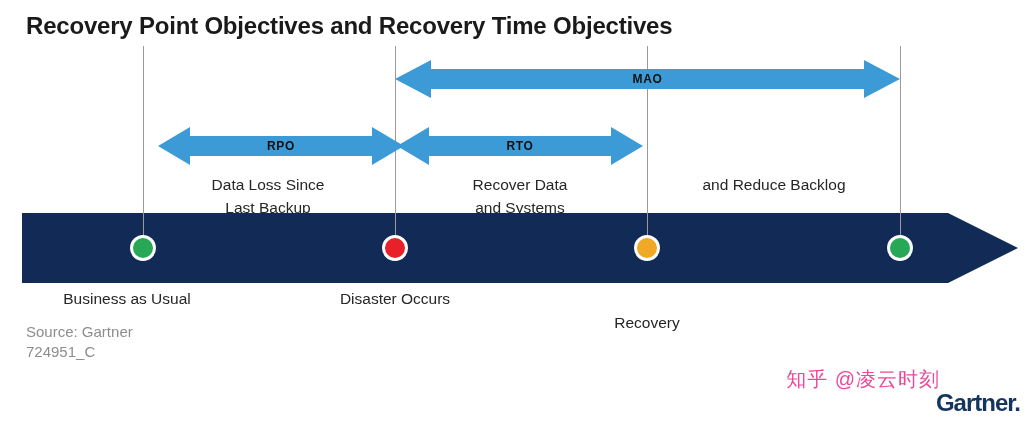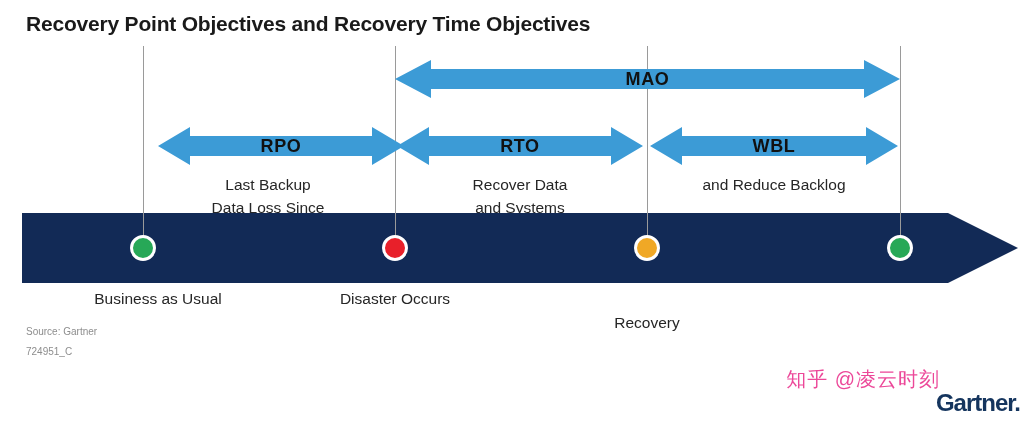--- a/index.html
+++ b/index.html
@@ -9,21 +9,21 @@
     font-family:"Liberation Sans", sans-serif;
     position:relative;
     overflow:hidden;
     color:#222;
   }
   #canvas{position:absolute;inset:0;}
 
   
   .title{
     position:absolute;left:26px;top:12px;
-    font-size:21px;font-weight:bold;
+    font-size:24px;font-weight:bold;
     letter-spacing:-0.2px;
     color:#1a1a1a;
     white-space:nowrap;
   }
 
   
   .gridline{
     position:absolute;
     width:1px;
     background:#9a9a9a;
@@ -32,21 +32,21 @@
 
   
   .arrow{
     position:absolute;
     height:38px;
     display:flex;align-items:center;justify-content:center;
   }
   .arrow svg{position:absolute;left:0;top:0;width:100%;height:100%;}
   .arrow .lbl{
     position:relative;z-index:2;
-    font-size:18px;font-weight:bold;color:#111;
+    font-size:12px;font-weight:bold;color:#111;
     letter-spacing:0.6px;
   }
 
   
   .caption{
     position:absolute;
     text-align:center;
     font-size:15.5px;
     line-height:23px;
     color:#262626;
@@ -78,21 +78,21 @@
   .tick-label{
     position:absolute;top:290px;
     font-size:15.5px;color:#262626;
     transform:translateX(-50%);
     white-space:nowrap;
   }
 
   
   .source{
     position:absolute;left:26px;top:322px;
-    font-size:10px;color:#8d8d8d;line-height:20px;
+    font-size:15px;color:#8d8d8d;line-height:20px;
   }
   .source div{white-space:nowrap;}
 
   
   .watermark{
     position:absolute;right:96px;top:366px;
     font-size:20px;color:#ec4899;
     white-space:nowrap;
     letter-spacing:1px;
   }
@@ -132,30 +132,24 @@
     <span class="lbl">RPO</span>
   </div>
 
   <div class="arrow" style="left:397px;top:127px;width:246px;">
     <svg viewBox="0 0 246 38" preserveAspectRatio="none">
       <polygon points="0,19 32,0 32,9 214,9 214,0 246,19 214,38 214,29 32,29 32,38" fill="#3c9bd6"></polygon>
     </svg>
     <span class="lbl">RTO</span>
   </div>
 
-  <div class="arrow" style="left:650px;top:127px;width:248px;">
-    <svg viewBox="0 0 248 38" preserveAspectRatio="none">
-      <polygon points="0,19 32,0 32,9 216,9 216,0 248,19 216,38 216,29 32,29 32,38" fill="#3c9bd6"></polygon>
-    </svg>
-    <span class="lbl">WBL</span>
-  </div>
 
   <div class="caption" style="left:148px;top:173px;width:240px;">
+    <div>Data Loss Since</div>
     <div>Last Backup</div>
-    <div>Data Loss Since</div>
   </div>
 
   <div class="caption" style="left:400px;top:173px;width:240px;text-align:center;">
     <div>Recover Data</div>
     <div>and Systems</div>
   </div>
 
   <div class="caption" style="left:650px;top:173px;width:248px;">
     <div>and Reduce Backlog</div>
   </div>
@@ -169,21 +163,21 @@
   <div class="stub" style="left:143px;"></div>
   <div class="stub" style="left:395px;"></div>
   <div class="stub" style="left:647px;"></div>
   <div class="stub" style="left:900px;"></div>
 
   <div class="dot" style="left:143px;background:#27a857;"></div>
   <div class="dot" style="left:395px;background:#e8202a;"></div>
   <div class="dot" style="left:647px;background:#f0a826;"></div>
   <div class="dot" style="left:900px;background:#27a857;"></div>
 
-  <div class="tick-label" style="left:158px;">Business as Usual</div>
+  <div class="tick-label" style="left:127px;">Business as Usual</div>
   <div class="tick-label" style="left:395px;text-align:right;">Disaster Occurs</div>
   <div class="tick-label" style="left:647px;margin-top:24px;">Recovery</div>
 
   <div class="source">
     <div>Source: Gartner</div>
     <div>724951_C</div>
   </div>
 
   <div class="watermark">知乎 @凌云时刻</div>
 

